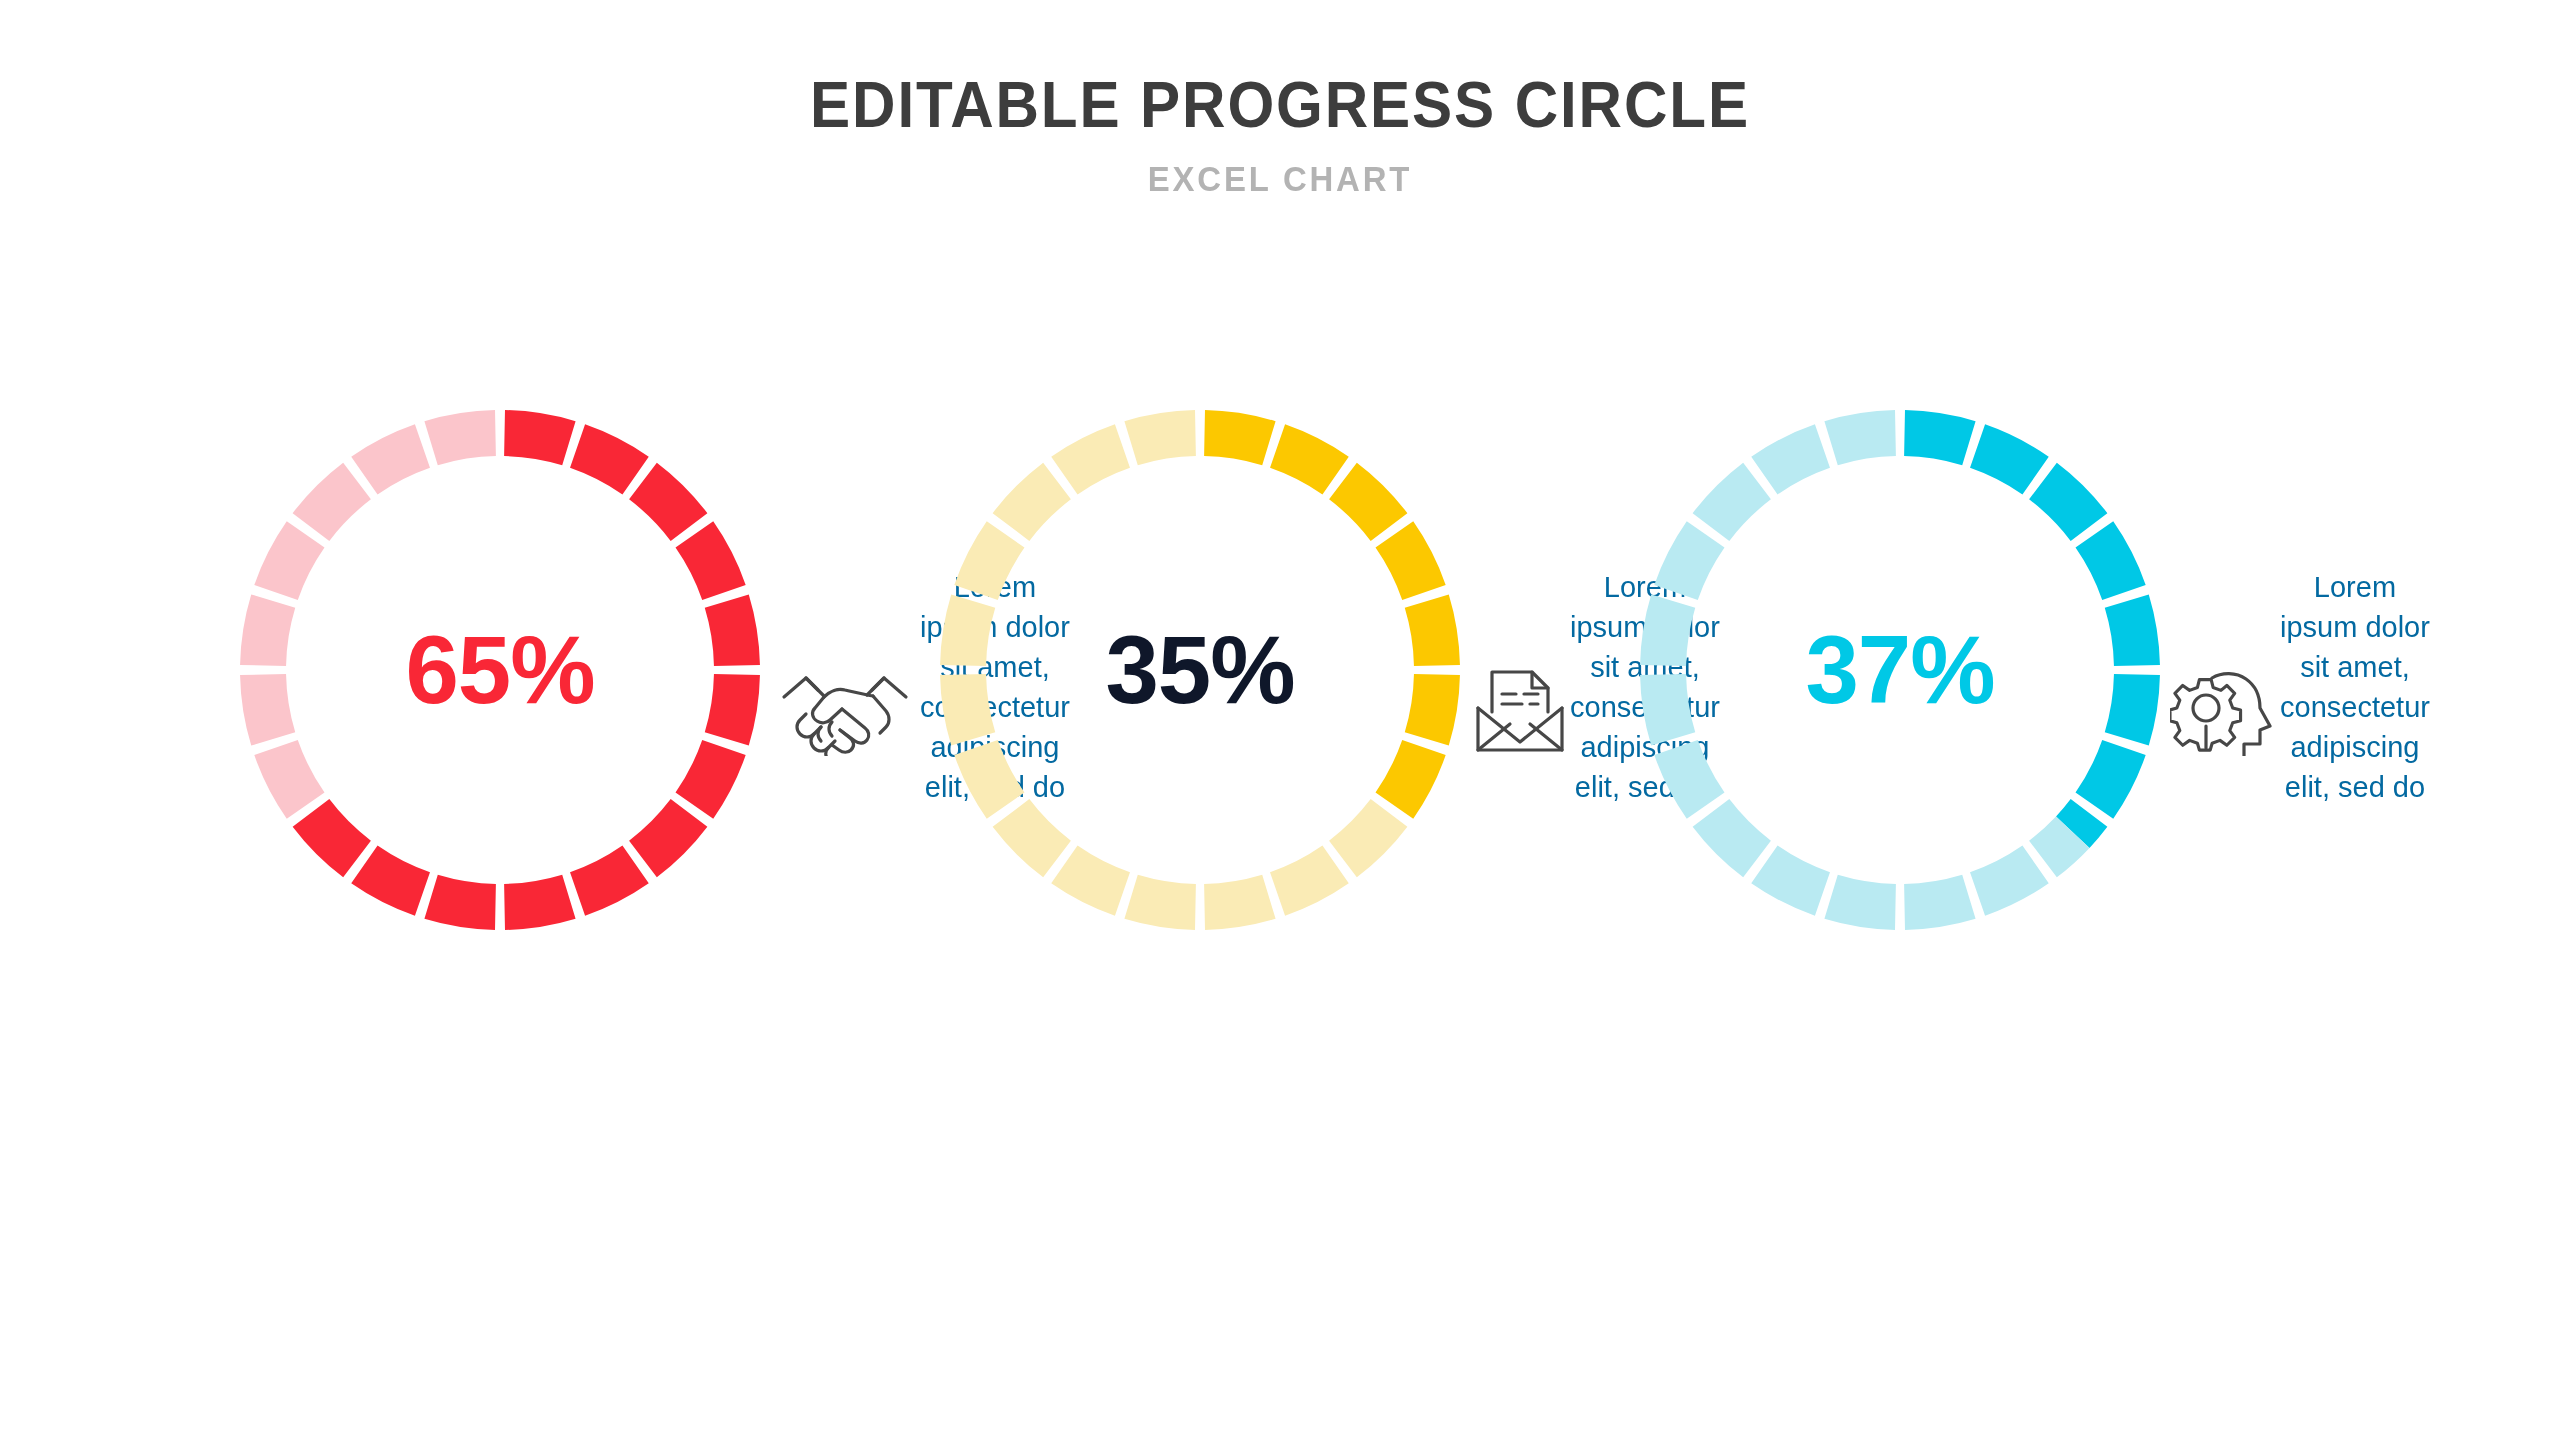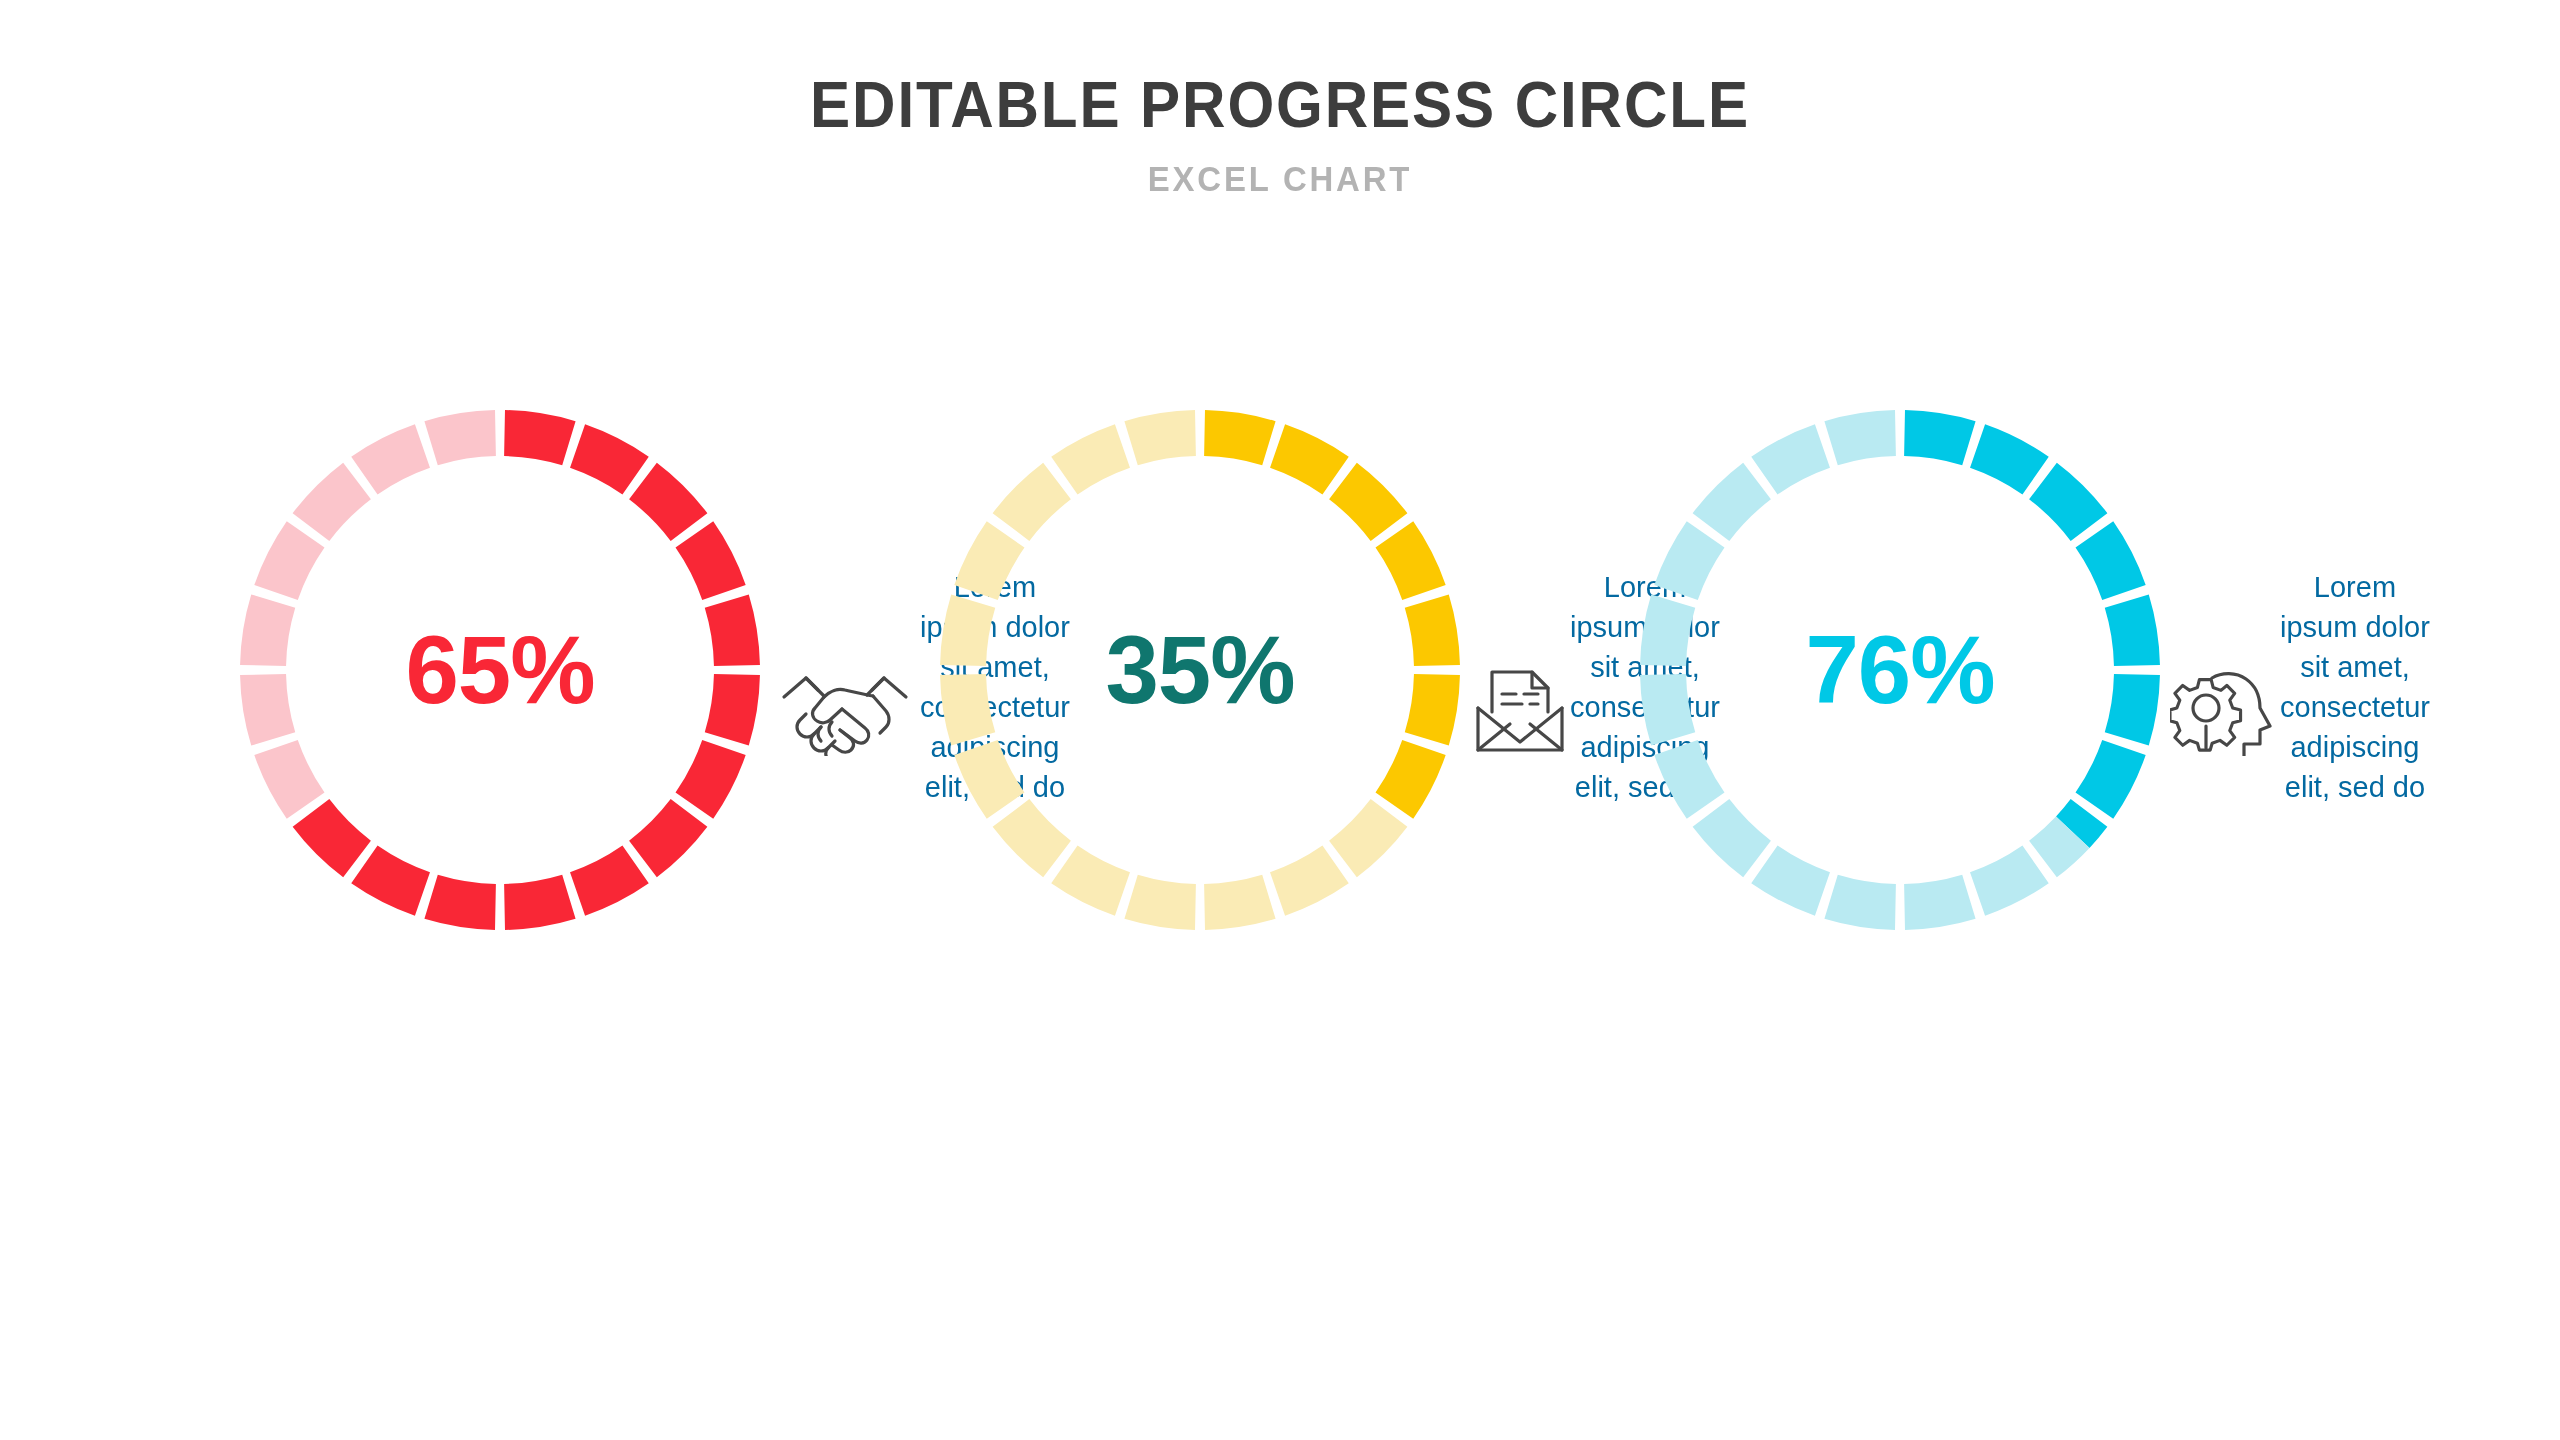--- a/index.html
+++ b/index.html
@@ -187,21 +187,21 @@
               <path d="M 113.17 477.37 A 260 260 0 0 1 62.63 426.83 L 99.32 399.09 A 214 214 0 0 0 140.91 440.68 Z" fill="#FAEBB5"></path>
               <path d="M 56.76 418.76 A 260 260 0 0 1 24.31 355.08 L 67.78 340.02 A 214 214 0 0 0 94.49 392.44 Z" fill="#FAEBB5"></path>
               <path d="M 21.23 345.58 A 260 260 0 0 1 10.05 274.99 L 56.04 274.11 A 214 214 0 0 0 65.24 332.21 Z" fill="#FAEBB5"></path>
               <path d="M 10.05 265.01 A 260 260 0 0 1 21.23 194.42 L 65.24 207.79 A 214 214 0 0 0 56.04 265.89 Z" fill="#FAEBB5"></path>
               <path d="M 24.31 184.92 A 260 260 0 0 1 56.76 121.24 L 94.49 147.56 A 214 214 0 0 0 67.78 199.98 Z" fill="#FAEBB5"></path>
               <path d="M 62.63 113.17 A 260 260 0 0 1 113.17 62.63 L 140.91 99.32 A 214 214 0 0 0 99.32 140.91 Z" fill="#FAEBB5"></path>
               <path d="M 121.24 56.76 A 260 260 0 0 1 184.92 24.31 L 199.98 67.78 A 214 214 0 0 0 147.56 94.49 Z" fill="#FAEBB5"></path>
               <path d="M 194.42 21.23 A 260 260 0 0 1 265.01 10.05 L 265.89 56.04 A 214 214 0 0 0 207.79 65.24 Z" fill="#FAEBB5"></path>
             </g>
         </svg>
-        <div class="donut-label" id="label-1" style="color: #0f766e;">35%</div>
+        <div class="donut-label" id="label-1" style="color: #0f172a;">35%</div>
       </div>
 
       <div class="icon-box">
         <svg width="100" height="92" viewBox="0 0 100 92" fill="none" stroke="#474747" stroke-width="3.2" stroke-linecap="round" stroke-linejoin="round">
           <path d="M22 48 L22 8 L62 8 L78 24 L78 48"></path>
           <path d="M62 8 L62 24 L78 24"></path>
           <path d="M32 30 L46 30"></path>
           <path d="M54 30 L68 30"></path>
           <path d="M32 40 L52 40"></path>
           <path d="M60 40 L68 40"></path>
@@ -235,21 +235,21 @@
               <path d="M 113.17 477.37 A 260 260 0 0 1 62.63 426.83 L 99.32 399.09 A 214 214 0 0 0 140.91 440.68 Z" fill="#B9EAF2"></path>
               <path d="M 56.76 418.76 A 260 260 0 0 1 24.31 355.08 L 67.78 340.02 A 214 214 0 0 0 94.49 392.44 Z" fill="#B9EAF2"></path>
               <path d="M 21.23 345.58 A 260 260 0 0 1 10.05 274.99 L 56.04 274.11 A 214 214 0 0 0 65.24 332.21 Z" fill="#B9EAF2"></path>
               <path d="M 10.05 265.01 A 260 260 0 0 1 21.23 194.42 L 65.24 207.79 A 214 214 0 0 0 56.04 265.89 Z" fill="#B9EAF2"></path>
               <path d="M 24.31 184.92 A 260 260 0 0 1 56.76 121.24 L 94.49 147.56 A 214 214 0 0 0 67.78 199.98 Z" fill="#B9EAF2"></path>
               <path d="M 62.63 113.17 A 260 260 0 0 1 113.17 62.63 L 140.91 99.32 A 214 214 0 0 0 99.32 140.91 Z" fill="#B9EAF2"></path>
               <path d="M 121.24 56.76 A 260 260 0 0 1 184.92 24.31 L 199.98 67.78 A 214 214 0 0 0 147.56 94.49 Z" fill="#B9EAF2"></path>
               <path d="M 194.42 21.23 A 260 260 0 0 1 265.01 10.05 L 265.89 56.04 A 214 214 0 0 0 207.79 65.24 Z" fill="#B9EAF2"></path>
             </g>
         </svg>
-        <div class="donut-label" id="label-2" style="color: rgb(0, 200, 230);">76%</div>
+        <div class="donut-label" id="label-2" style="color: rgb(0, 200, 230);">37%</div>
       </div>
 
       <div class="icon-box">
         <svg width="110" height="92" viewBox="0 0 110 92" fill="none" stroke="#474747" stroke-width="3.2" stroke-linecap="round" stroke-linejoin="round">
           <path d="M42 14 C52 8 66 8 76 15 C86 22 90 33 90 44 L100 62 L90 66 L90 80 L74 80 L74 92"></path>
           <circle cx="36" cy="44" r="13"></circle>
           <path d="M30 20 L42 20 L44 28 L52 31 L58 26 L66 34 L61 41 L64 49 L72 51 L72 62 L64 64 L61 72 L66 79 L58 87 L51 82 L43 85 L41 92 L30 92 L28 85 L20 82 L13 87 L5 79 L10 72 L7 64 L0 62 L0 51 L7 49 L10 41 L5 34 L13 26 L20 31 L28 28 Z" transform="translate(0,-4) scale(0.98)"></path>
           <path d="M36 62 L36 84"></path>
         </svg>
       </div>

